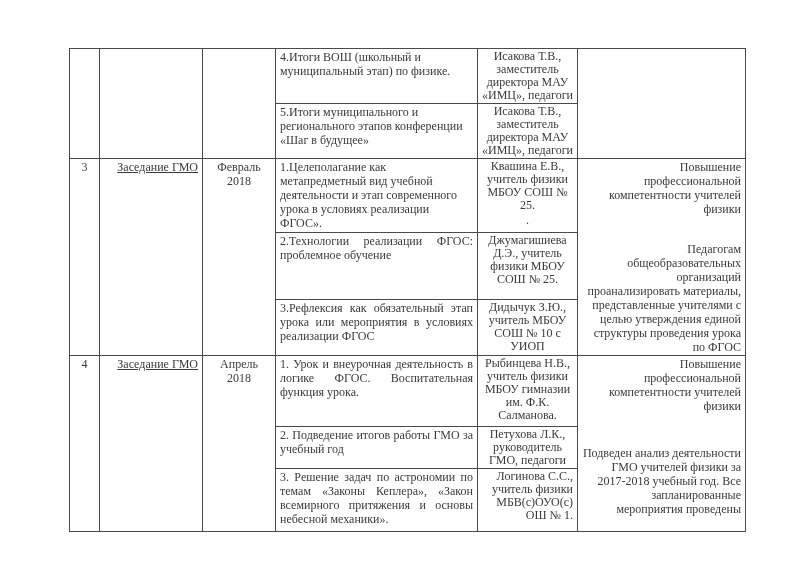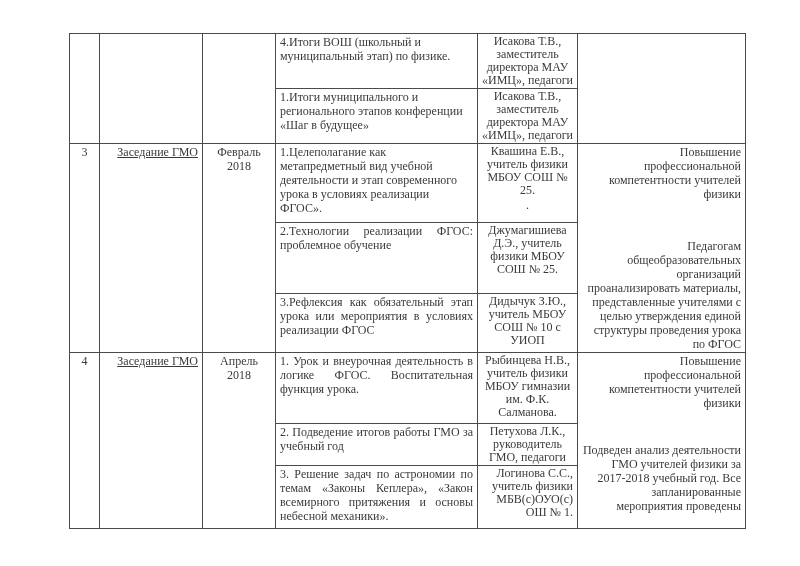--- a/index.html
+++ b/index.html
@@ -17,21 +17,21 @@
   }
   .page {
     position: absolute;
     left: 0; top: 0;
     width: 800px; height: 566px;
     background: #ffffff;
   }
   table.doc-table {
     position: absolute;
     left: 69px;
-    top: 33px;
+    top: 48px;
     width: 676px;
     border-collapse: collapse;
     table-layout: fixed;
   }
   .doc-table td {
     border: 1px solid #4a4a4a;
     vertical-align: top;
     padding: 1px 4px;
     font-size: 12px;
     line-height: 14px;
@@ -39,21 +39,21 @@
     word-wrap: break-word;
   }
   td.c-num   { text-align: center; }
   td.c-event { text-align: right; text-decoration: underline; }
   td.c-date  { text-align: center; font-family: Liberation Serif, serif; }
   td.c-topic { text-align: justify; }
   td.c-topic.left { text-align: left; }
   td.c-resp  { text-align: center; line-height: 13px; margin-left: 43px; }
   td.c-resp.left { text-align: right; }
   td.c-result { text-align: right; }
-  td.c-result .p2 { margin-top: 38px; }
+  td.c-result .p2 { margin-top: 26px; }
   .dot-line { margin-top: 2px; text-align: center; }
   tr.r-a  { height: 50px; }
   tr.r-b  { height: 54px; }
   tr.r3a  { height: 65px; }
   tr.r3b  { height: 66px; }
   tr.r3c  { height: 54px; }
   tr.r4a  { height: 71px; }
   tr.r4b  { height: 39px; }
   tr.r4c  { height: 63px; }
 </style>
@@ -74,21 +74,21 @@
 
       <tr class="r-a">
         <td class="c-num" rowspan="2"></td>
         <td class="c-event" rowspan="2"></td>
         <td class="c-date" rowspan="2"></td>
         <td class="c-topic left">4.Итоги ВОШ (школьный и муниципальный этап) по физике.</td>
         <td class="c-resp">Исакова Т.В., заместитель директора МАУ «ИМЦ», педагоги</td>
         <td class="c-result" rowspan="2"></td>
       </tr>
       <tr class="r-b">
-        <td class="c-topic left">1.Итоги муниципального и регионального этапов конференции «Шаг в будущее»</td>
+        <td class="c-topic left">5.Итоги муниципального и регионального этапов конференции «Шаг в будущее»</td>
         <td class="c-resp">Исакова Т.В., заместитель директора МАУ «ИМЦ», педагоги</td>
       </tr>
 
       <tr class="r3a">
         <td class="c-num" rowspan="3">3</td>
         <td class="c-event" rowspan="3">Заседание ГМО</td>
         <td class="c-date" rowspan="3">Февраль 2018</td>
         <td class="c-topic left">1.Целеполагание как метапредметный вид учебной деятельности и этап современного урока в условиях реализации ФГОС».</td>
         <td class="c-resp">
           <div>Квашина Е.В., учитель физики МБОУ СОШ № 25.</div>

